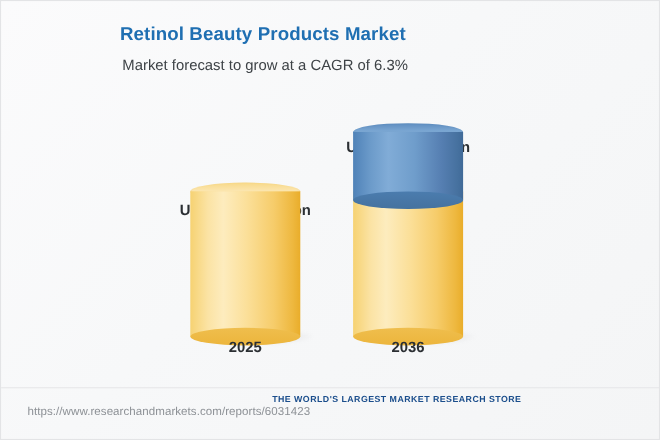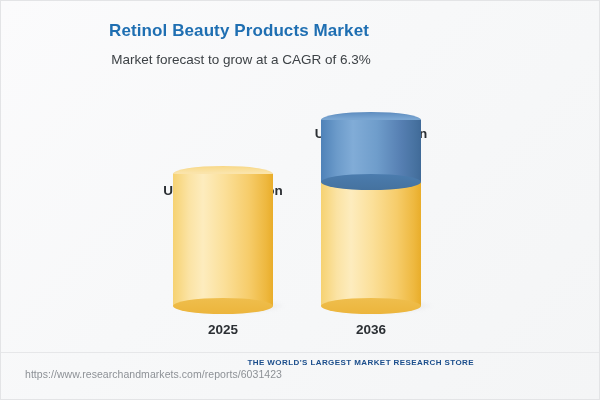--- a/index.html
+++ b/index.html
@@ -156,21 +156,21 @@
   }
   .blue .base {
     background: linear-gradient(to bottom, #4b7cae 0%, #45729f 100%);
   }
 
   
   .axis-label {
     position: absolute;
     left: 50%;
     transform: translateX(-50%);
-    bottom: 2px;
+    bottom: 16px;
     font-size: 13.5px;
     font-weight: bold;
     color: #2b2f33;
     white-space: nowrap;
   }
 
   
   .footer-divider {
     position: absolute;
     left: 0;

